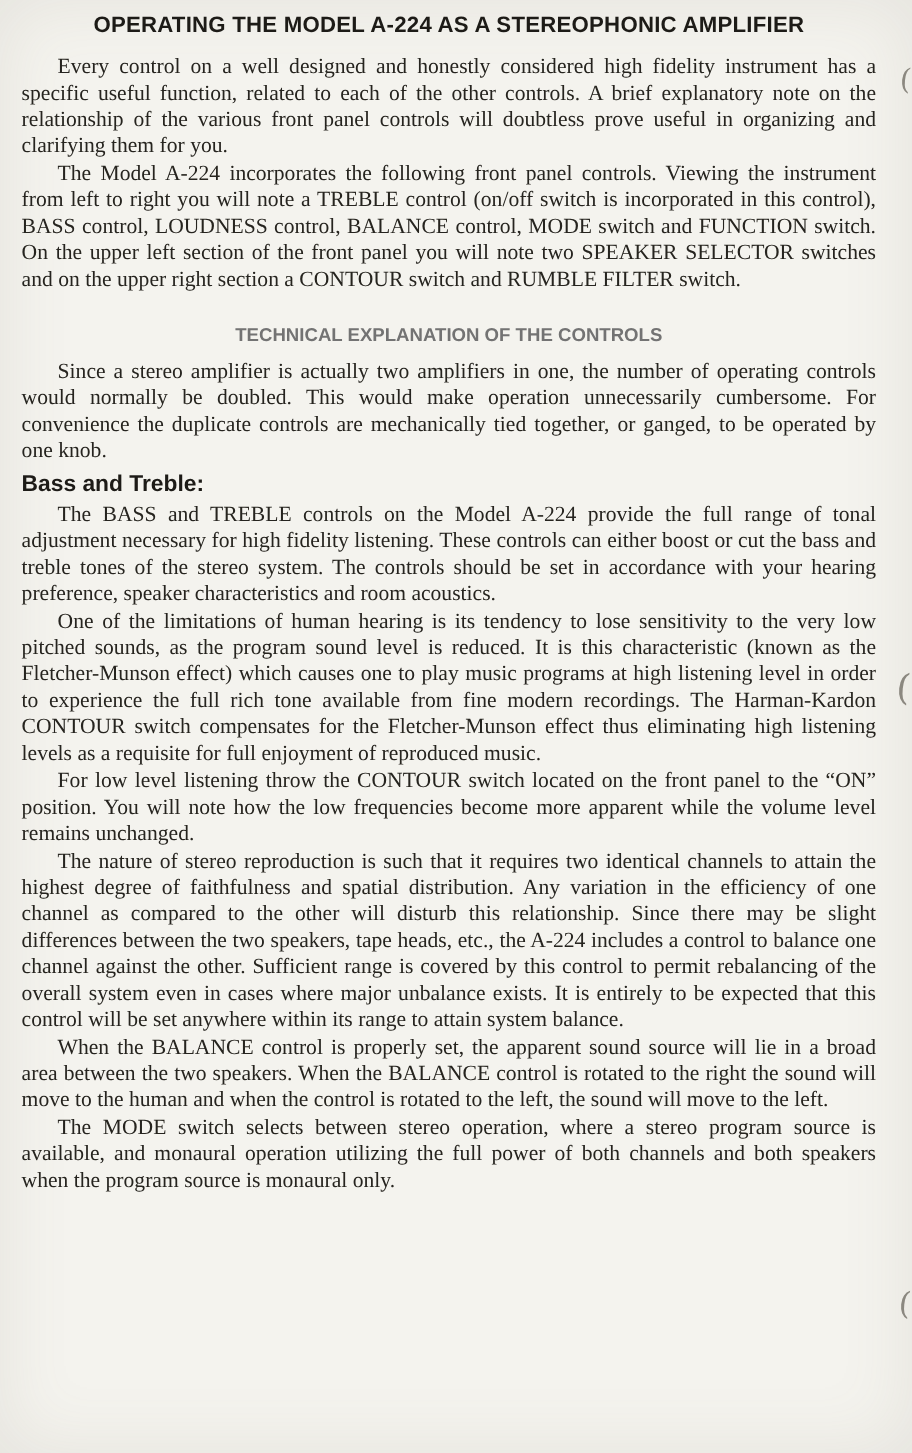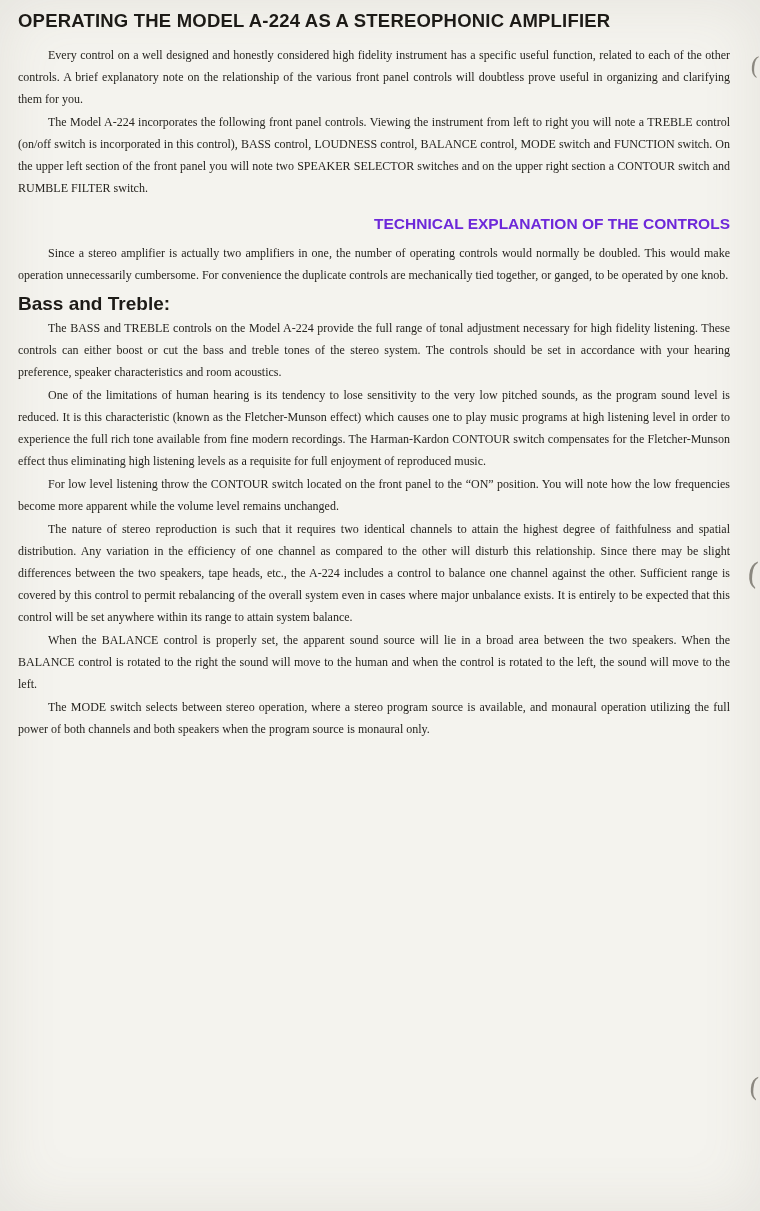--- a/index.html
+++ b/index.html
@@ -17,40 +17,41 @@
     box-sizing: border-box;
     padding: 8px 30px 10px 18px;
     overflow: hidden;
     box-shadow: inset 0 0 60px rgba(120,115,100,0.12);
   }
   .title {
     font-family: "Liberation Sans", sans-serif;
     font-weight: bold;
     font-size: 18.5px;
     letter-spacing: 0.2px;
+    text-align: center;
     margin: 2px 0 12px 0;
     color: #1d1b17;
   }
   .section-heading {
     font-family: "Liberation Sans", sans-serif;
     font-weight: bold;
     font-size: 15.5px;
-    text-align: right;
-    margin: 16px 0 9px 0;
-    color: #6d28d9;
+    text-align: center;
+    margin: 28px 0 9px 0;
+    color: #737373;
   }
   .subhead {
     font-family: "Liberation Sans", sans-serif;
     font-weight: bold;
     font-size: 19px;
     margin: 7px 0 2px 0;
     color: #1d1b17;
   }
   .para {
-    font-size: 12px;
+    font-size: 18px;
     line-height: 22px;
     text-align: justify;
     text-indent: 30px;
     margin: 0 0 1px 0;
   }
   .scan-mark {
     position: absolute;
     right: 1px;
     color: #6b675e;
     font-size: 24px;

